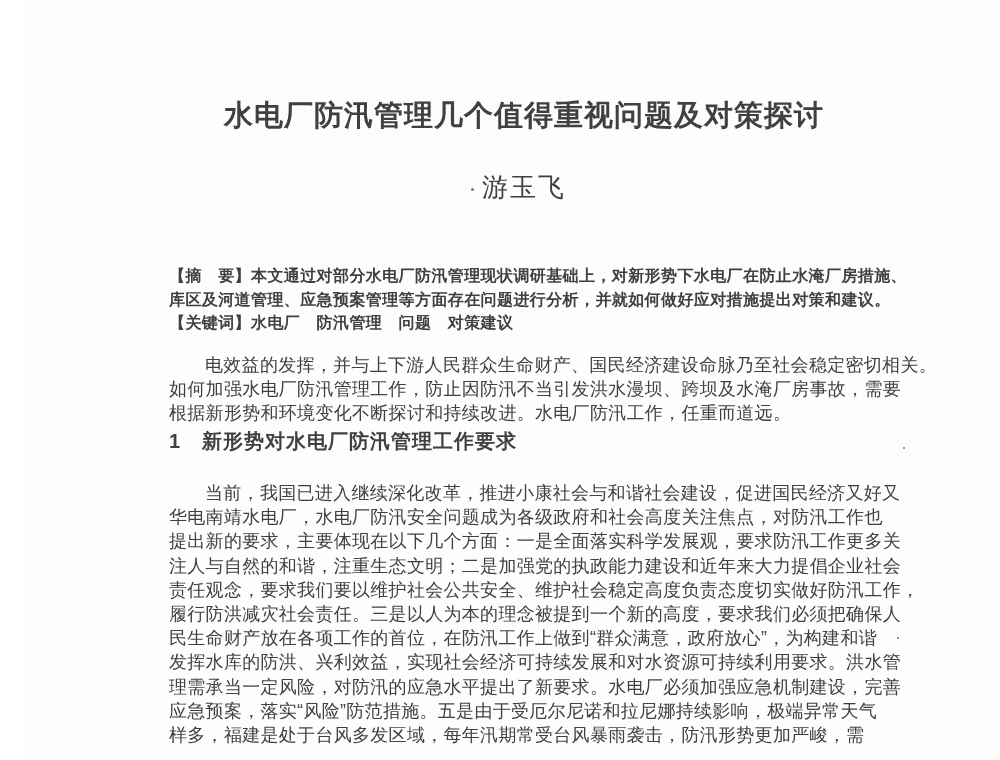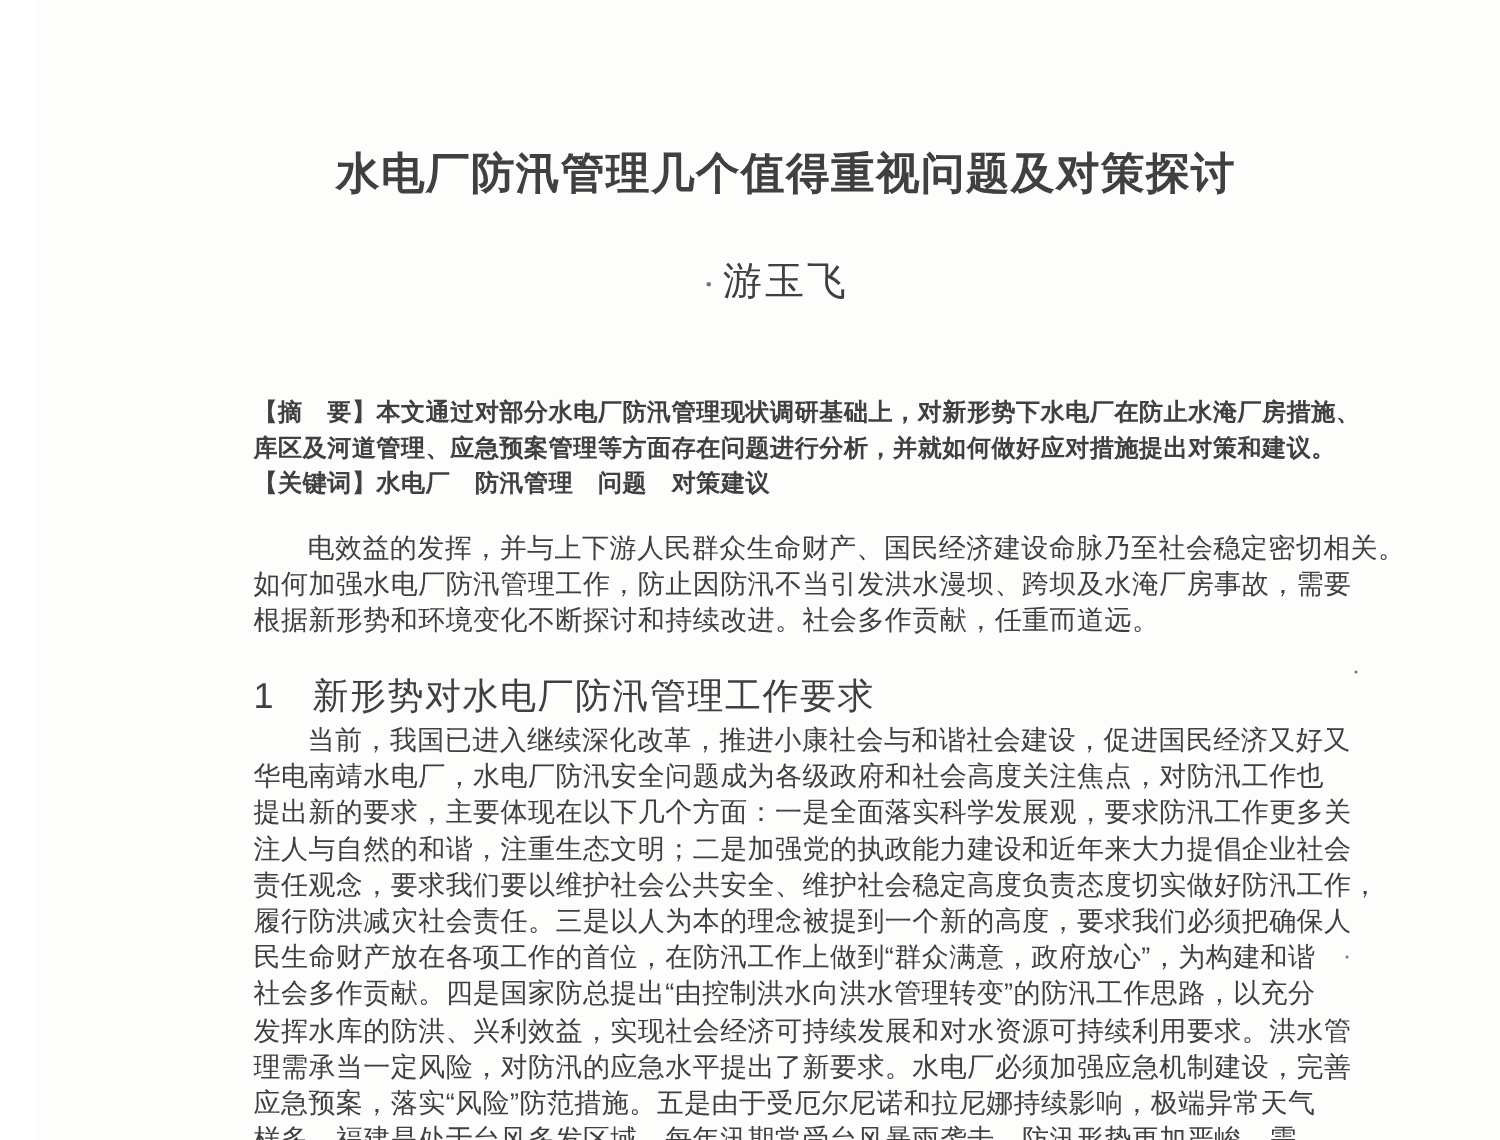--- a/index.html
+++ b/index.html
@@ -37,22 +37,22 @@
   }
   .para{
     position:absolute;left:145px;width:716px;
     font-size:18px;line-height:24.2px;letter-spacing:0.3px;
   }
   .para-1{top:353px;}
   .para-2{top:481px;}
   .indent .line:first-child{text-indent:2em;}
   .line{white-space:nowrap;}
   .section-heading{
-    position:absolute;top:448px;left:145px;
-    font-size:24px;font-weight:normal;letter-spacing:1px;
+    position:absolute;top:428px;left:145px;
+    font-size:20px;font-weight:bold;letter-spacing:1px;
     white-space:nowrap;
   }
   .speck{position:absolute;background:#3a3a3a;border-radius:50%;opacity:.7;}
   .speck-1{left:447px;top:188px;width:3px;height:3px;}
   .speck-2{left:879px;top:447px;width:2px;height:2px;}
   .speck-3{left:873px;top:637px;width:2px;height:2px;}
 </style>
 </head>
 <body>
 
@@ -65,34 +65,33 @@
 
   <div class="abstract">
       <div class="line">【摘　要】本文通过对部分水电厂防汛管理现状调研基础上，对新形势下水电厂在防止水淹厂房措施、</div>
       <div class="line">库区及河道管理、应急预案管理等方面存在问题进行分析，并就如何做好应对措施提出对策和建议。</div>
       <div class="line">【关键词】水电厂　防汛管理　问题　对策建议</div>
     </div>
 
   <div class="para para-1 indent">
       <div class="line">电效益的发挥，并与上下游人民群众生命财产、国民经济建设命脉乃至社会稳定密切相关。</div>
       <div class="line">如何加强水电厂防汛管理工作，防止因防汛不当引发洪水漫坝、跨坝及水淹厂房事故，需要</div>
-      <div class="line">根据新形势和环境变化不断探讨和持续改进。社会多作贡献，任重而道远。</div>
+      <div class="line">根据新形势和环境变化不断探讨和持续改进。水电厂防汛工作，任重而道远。</div>
     </div>
 
   <div class="section-heading">1　新形势对水电厂防汛管理工作要求</div>
 
   <div class="para para-2 indent">
       <div class="line">当前，我国已进入继续深化改革，推进小康社会与和谐社会建设，促进国民经济又好又</div>
       <div class="line">华电南靖水电厂，水电厂防汛安全问题成为各级政府和社会高度关注焦点，对防汛工作也</div>
       <div class="line">提出新的要求，主要体现在以下几个方面：一是全面落实科学发展观，要求防汛工作更多关</div>
       <div class="line">注人与自然的和谐，注重生态文明；二是加强党的执政能力建设和近年来大力提倡企业社会</div>
       <div class="line">责任观念，要求我们要以维护社会公共安全、维护社会稳定高度负责态度切实做好防汛工作，</div>
       <div class="line">履行防洪减灾社会责任。三是以人为本的理念被提到一个新的高度，要求我们必须把确保人</div>
       <div class="line">民生命财产放在各项工作的首位，在防汛工作上做到“群众满意，政府放心”，为构建和谐</div>
-      <div class="line">社会多作贡献。四是国家防总提出“由控制洪水向洪水管理转变”的防汛工作思路，以充分</div>
       <div class="line">发挥水库的防洪、兴利效益，实现社会经济可持续发展和对水资源可持续利用要求。洪水管</div>
       <div class="line">理需承当一定风险，对防汛的应急水平提出了新要求。水电厂必须加强应急机制建设，完善</div>
       <div class="line">应急预案，落实“风险”防范措施。五是由于受厄尔尼诺和拉尼娜持续影响，极端异常天气</div>
       <div class="line">样多，福建是处于台风多发区域，每年汛期常受台风暴雨袭击，防汛形势更加严峻，需</div>
     </div>
 
   <div class="speck speck-1"></div>
   <div class="speck speck-2"></div>
   <div class="speck speck-3"></div>
 

